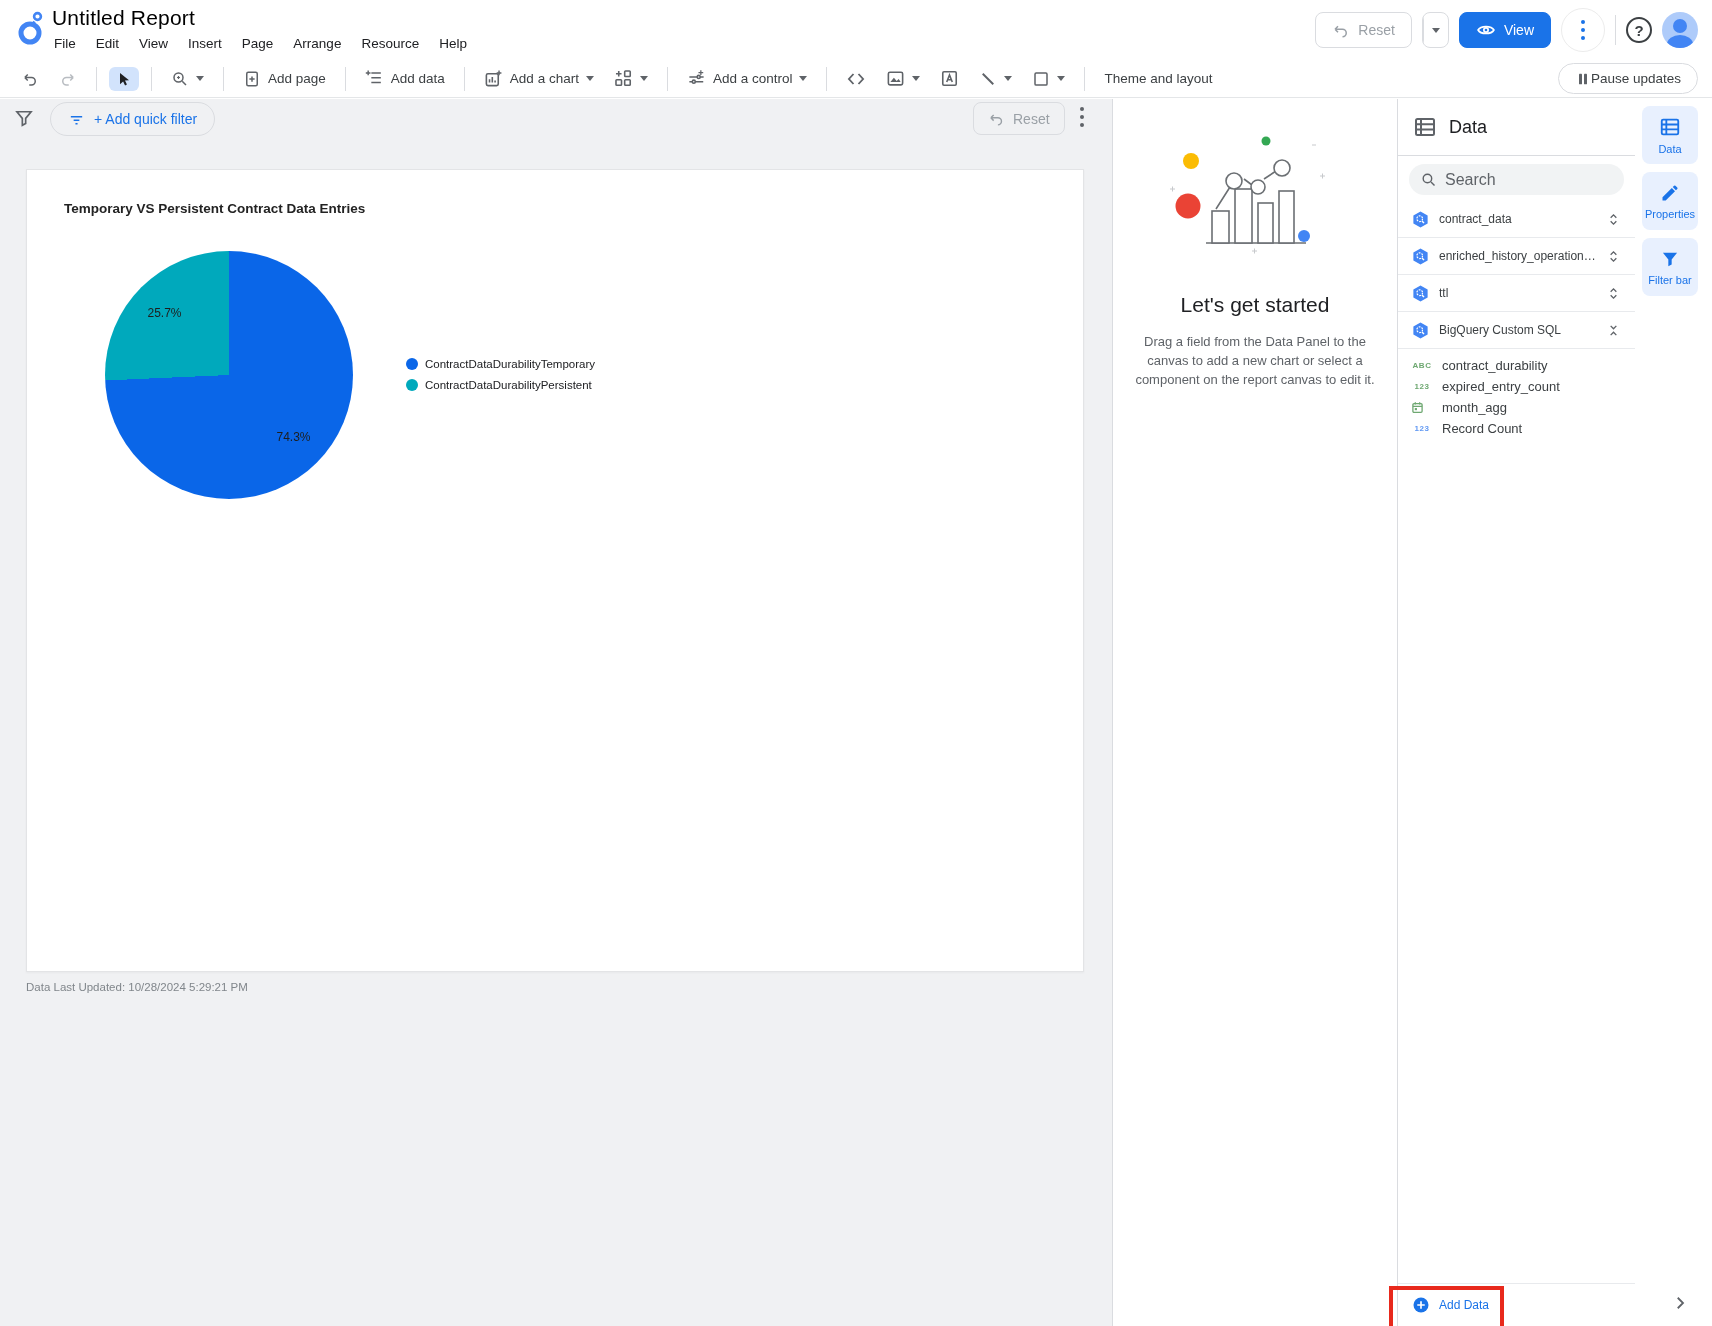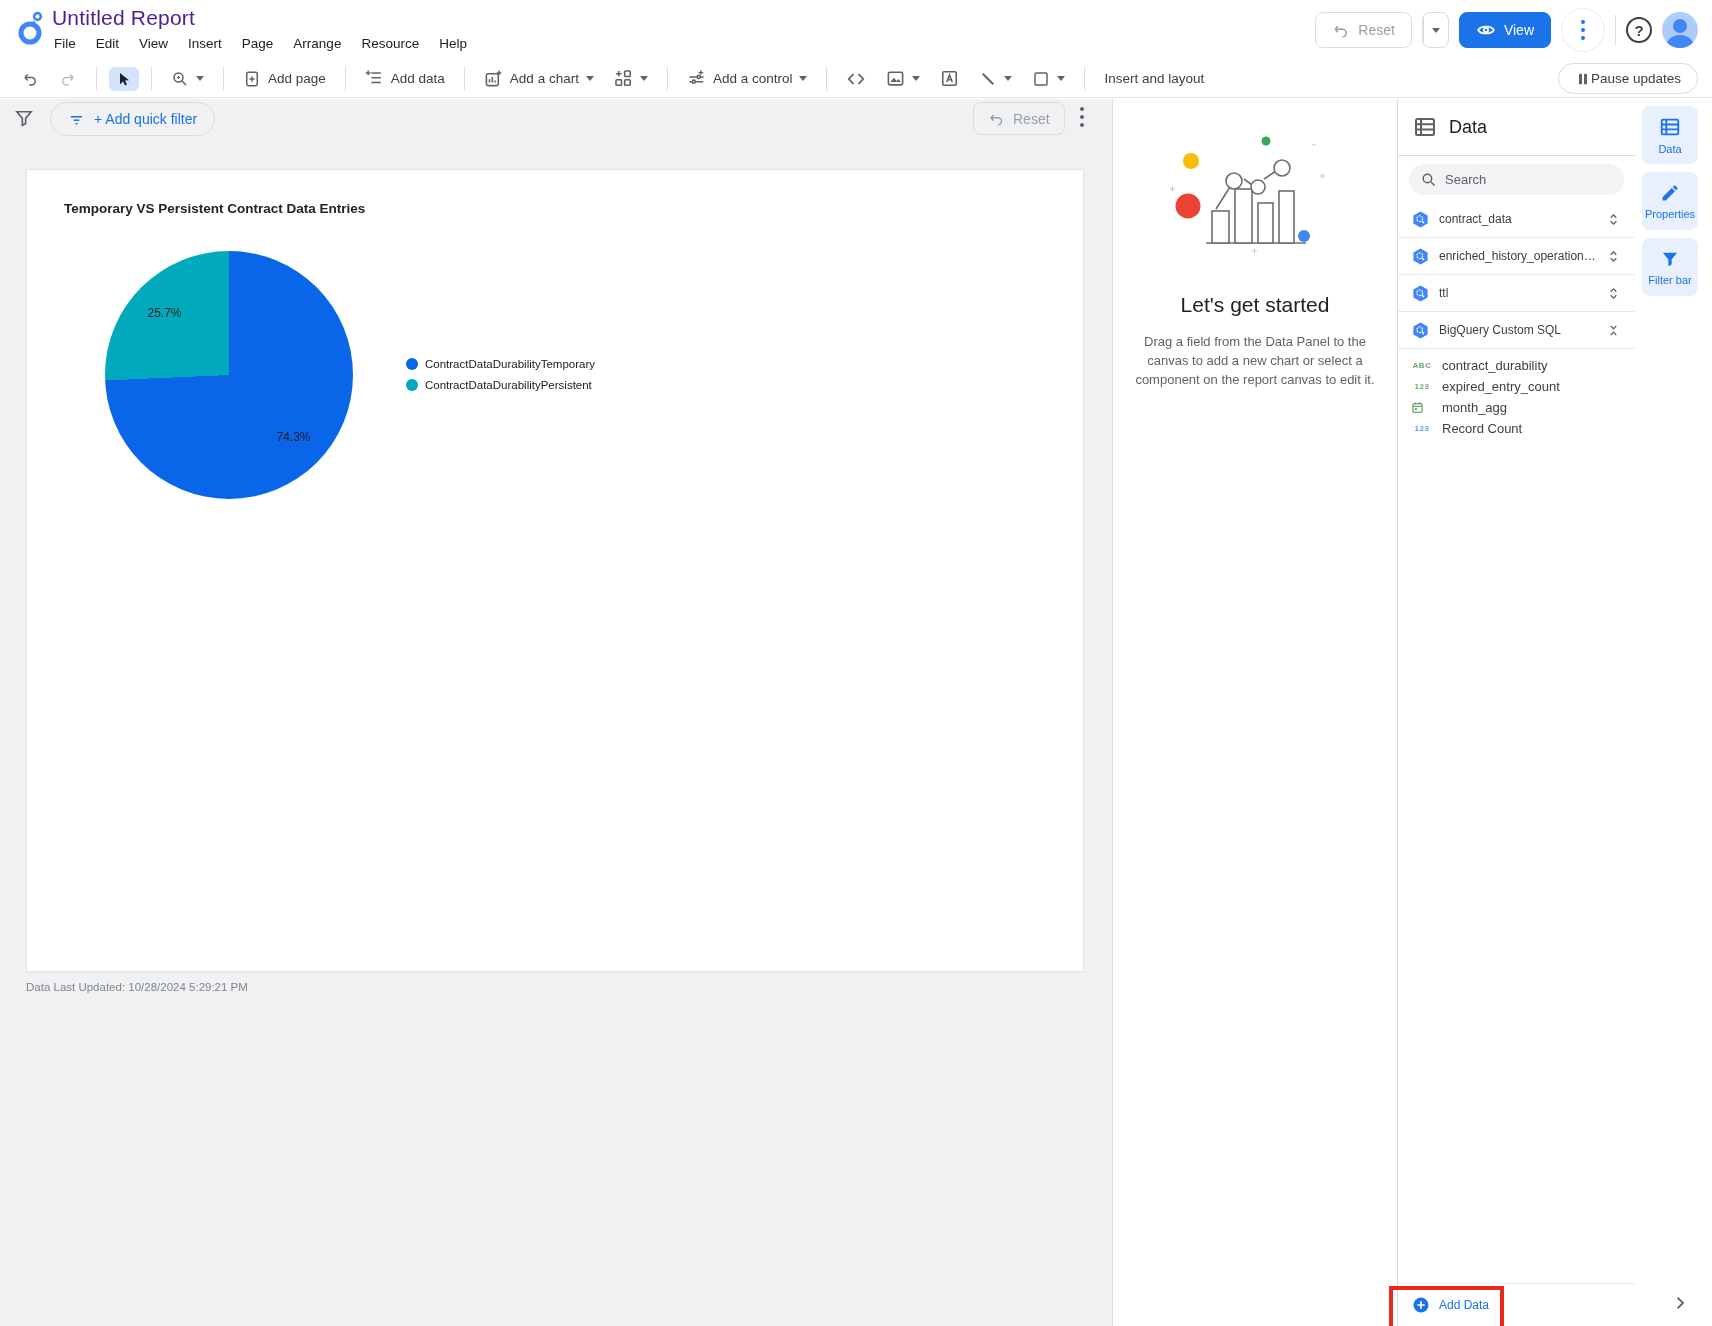--- a/index.html
+++ b/index.html
@@ -4,21 +4,21 @@
 <style>
   * { margin:0; padding:0; box-sizing:border-box; }
   html,body { width:1712px; height:1326px; overflow:hidden; background:#fff;
     font-family:"Liberation Sans","DejaVu Sans",sans-serif; color:#202124; }
   svg { display:block; }
 
   
   .topbar { position:absolute; left:0; top:0; width:1712px; height:60px; background:#fff; display:flex; align-items:flex-start; }
   .logo { position:absolute; left:16px; top:9px; }
   .title-block { position:absolute; left:52px; top:6px; }
-  .report-title { font-size:21px; font-weight:400; color:#4c1d95; letter-spacing:.2px; }
+  .report-title { font-size:21px; font-weight:400; color:#000000; letter-spacing:.2px; }
   .menubar { display:flex; margin-top:3px; margin-left:-8px;justify-content:flex-end; }
   .menu-item { font-size:13.5px; color:#202124; padding:3px 10px; border-radius:4px; cursor:pointer; }
   .topbar-right { position:absolute; right:14px; top:8px; display:flex; align-items:center; gap:10px; height:44px; }
   .btn { display:flex; align-items:center; gap:8px; height:36px; padding:0 16px; border:1px solid #dadce0; border-radius:8px; font-size:14px; background:#fff; cursor:pointer; }
   .btn-reset-top { color:#9aa0a6; }
   .split { display:flex; align-items:stretch; border:1px solid #dadce0; border-radius:8px; overflow:hidden; height:36px; }
   .split .caret-seg { display:flex; align-items:center; padding:0 8px; border-left:1px solid #dadce0; cursor:pointer; }
   .btn-view { background:#1a73e8; border-color:#1a73e8; color:#fff; font-weight:500; }
   .circle-btn { width:44px; height:44px; border:1px solid #ececec; border-radius:50%; display:flex; align-items:center; justify-content:center; cursor:pointer; background:#fff; }
   .vdiv-top { width:1px; height:30px; background:#dadce0; }
@@ -60,21 +60,21 @@
   
   .gs-panel { width:285px; background:#fff; border-left:1px solid #dadce0; text-align:center; padding-top:18px; }
   .gs-heading { font-size:21px; color:#202124; margin-top:32px; }
   .gs-body { font-size:13px; line-height:1.45; color:#5f6368; margin:16px auto 0; width:248px; }
 
   
   .data-panel { width:238px; background:#fff; border-left:1px solid #dadce0; display:flex; flex-direction:column; position:relative; }
   .dp-header { height:57px; display:flex; align-items:center; gap:12px; padding-left:15px; border-bottom:1px solid #dadce0; }
   .dp-header .dp-title { font-size:18px; color:#202124; }
   .dp-search { margin:8px 11px 6px; height:31px; background:#f1f3f4; border-radius:16px; display:flex; align-items:center; gap:8px; padding:0 11px; }
-  .dp-search input { border:none; outline:none; background:transparent; font-size:13px; color:#202124; width:160px; font-family:inherit; }
+  .dp-search input { border:none; outline:none; background:transparent; font-size:16px; color:#202124; width:160px; font-family:inherit; }
   .dp-search input::placeholder { color:#5f6368; }
   .src-row { height:37px; display:flex; align-items:center; gap:9px; padding:0 13px; border-bottom:1px solid #e8eaed; cursor:pointer; }
   .src-name { flex:1; font-size:12px; color:#3c4043; white-space:nowrap; overflow:hidden; text-overflow:ellipsis; }
   .field-row { height:21px; display:flex; align-items:center; gap:9px; padding:0 13px; cursor:grab; }
   .f-icon { width:22px; font-size:8px; font-weight:700; letter-spacing:.5px; text-align:center; font-family:"Liberation Sans",sans-serif; }
   .f-name { font-size:13px; color:#3c4043; }
   .fields-block { padding:6px 0 2px; }
   .add-link { height:24px; display:flex; align-items:center; gap:9px; padding:0 13px; cursor:pointer; }
   .add-link span { font-size:12px; font-weight:500; color:#1a73e8; }
   .addlinks { padding-bottom:8px; border-bottom:1px solid #e8eaed; }
@@ -252,21 +252,21 @@
     <span class="caret"></span>
   </div>
   <div class="ti">
     <svg class="icn" width="18" height="18" viewBox="0 0 24 24" fill="none" stroke="#5f6368" stroke-width="2">
         <rect x="4" y="4" width="16" height="16" rx="1.5"></rect>
       </svg>
     <span class="caret"></span>
   </div>
   <div class="tdiv"></div>
   <div class="ti">
-    <span>Insert and layout</span>
+    <span>Theme and layout</span>
   </div>
   <div class="spacer"></div>
   <button class="pill-btn">
     <svg width="16" height="16" viewBox="0 0 24 24" fill="#5f6368">
         <rect x="6" y="4" width="4.5" height="16" rx="1"></rect>
         <rect x="13.5" y="4" width="4.5" height="16" rx="1"></rect>
       </svg>
     <span>Pause updates</span>
   </button>
 </div>

